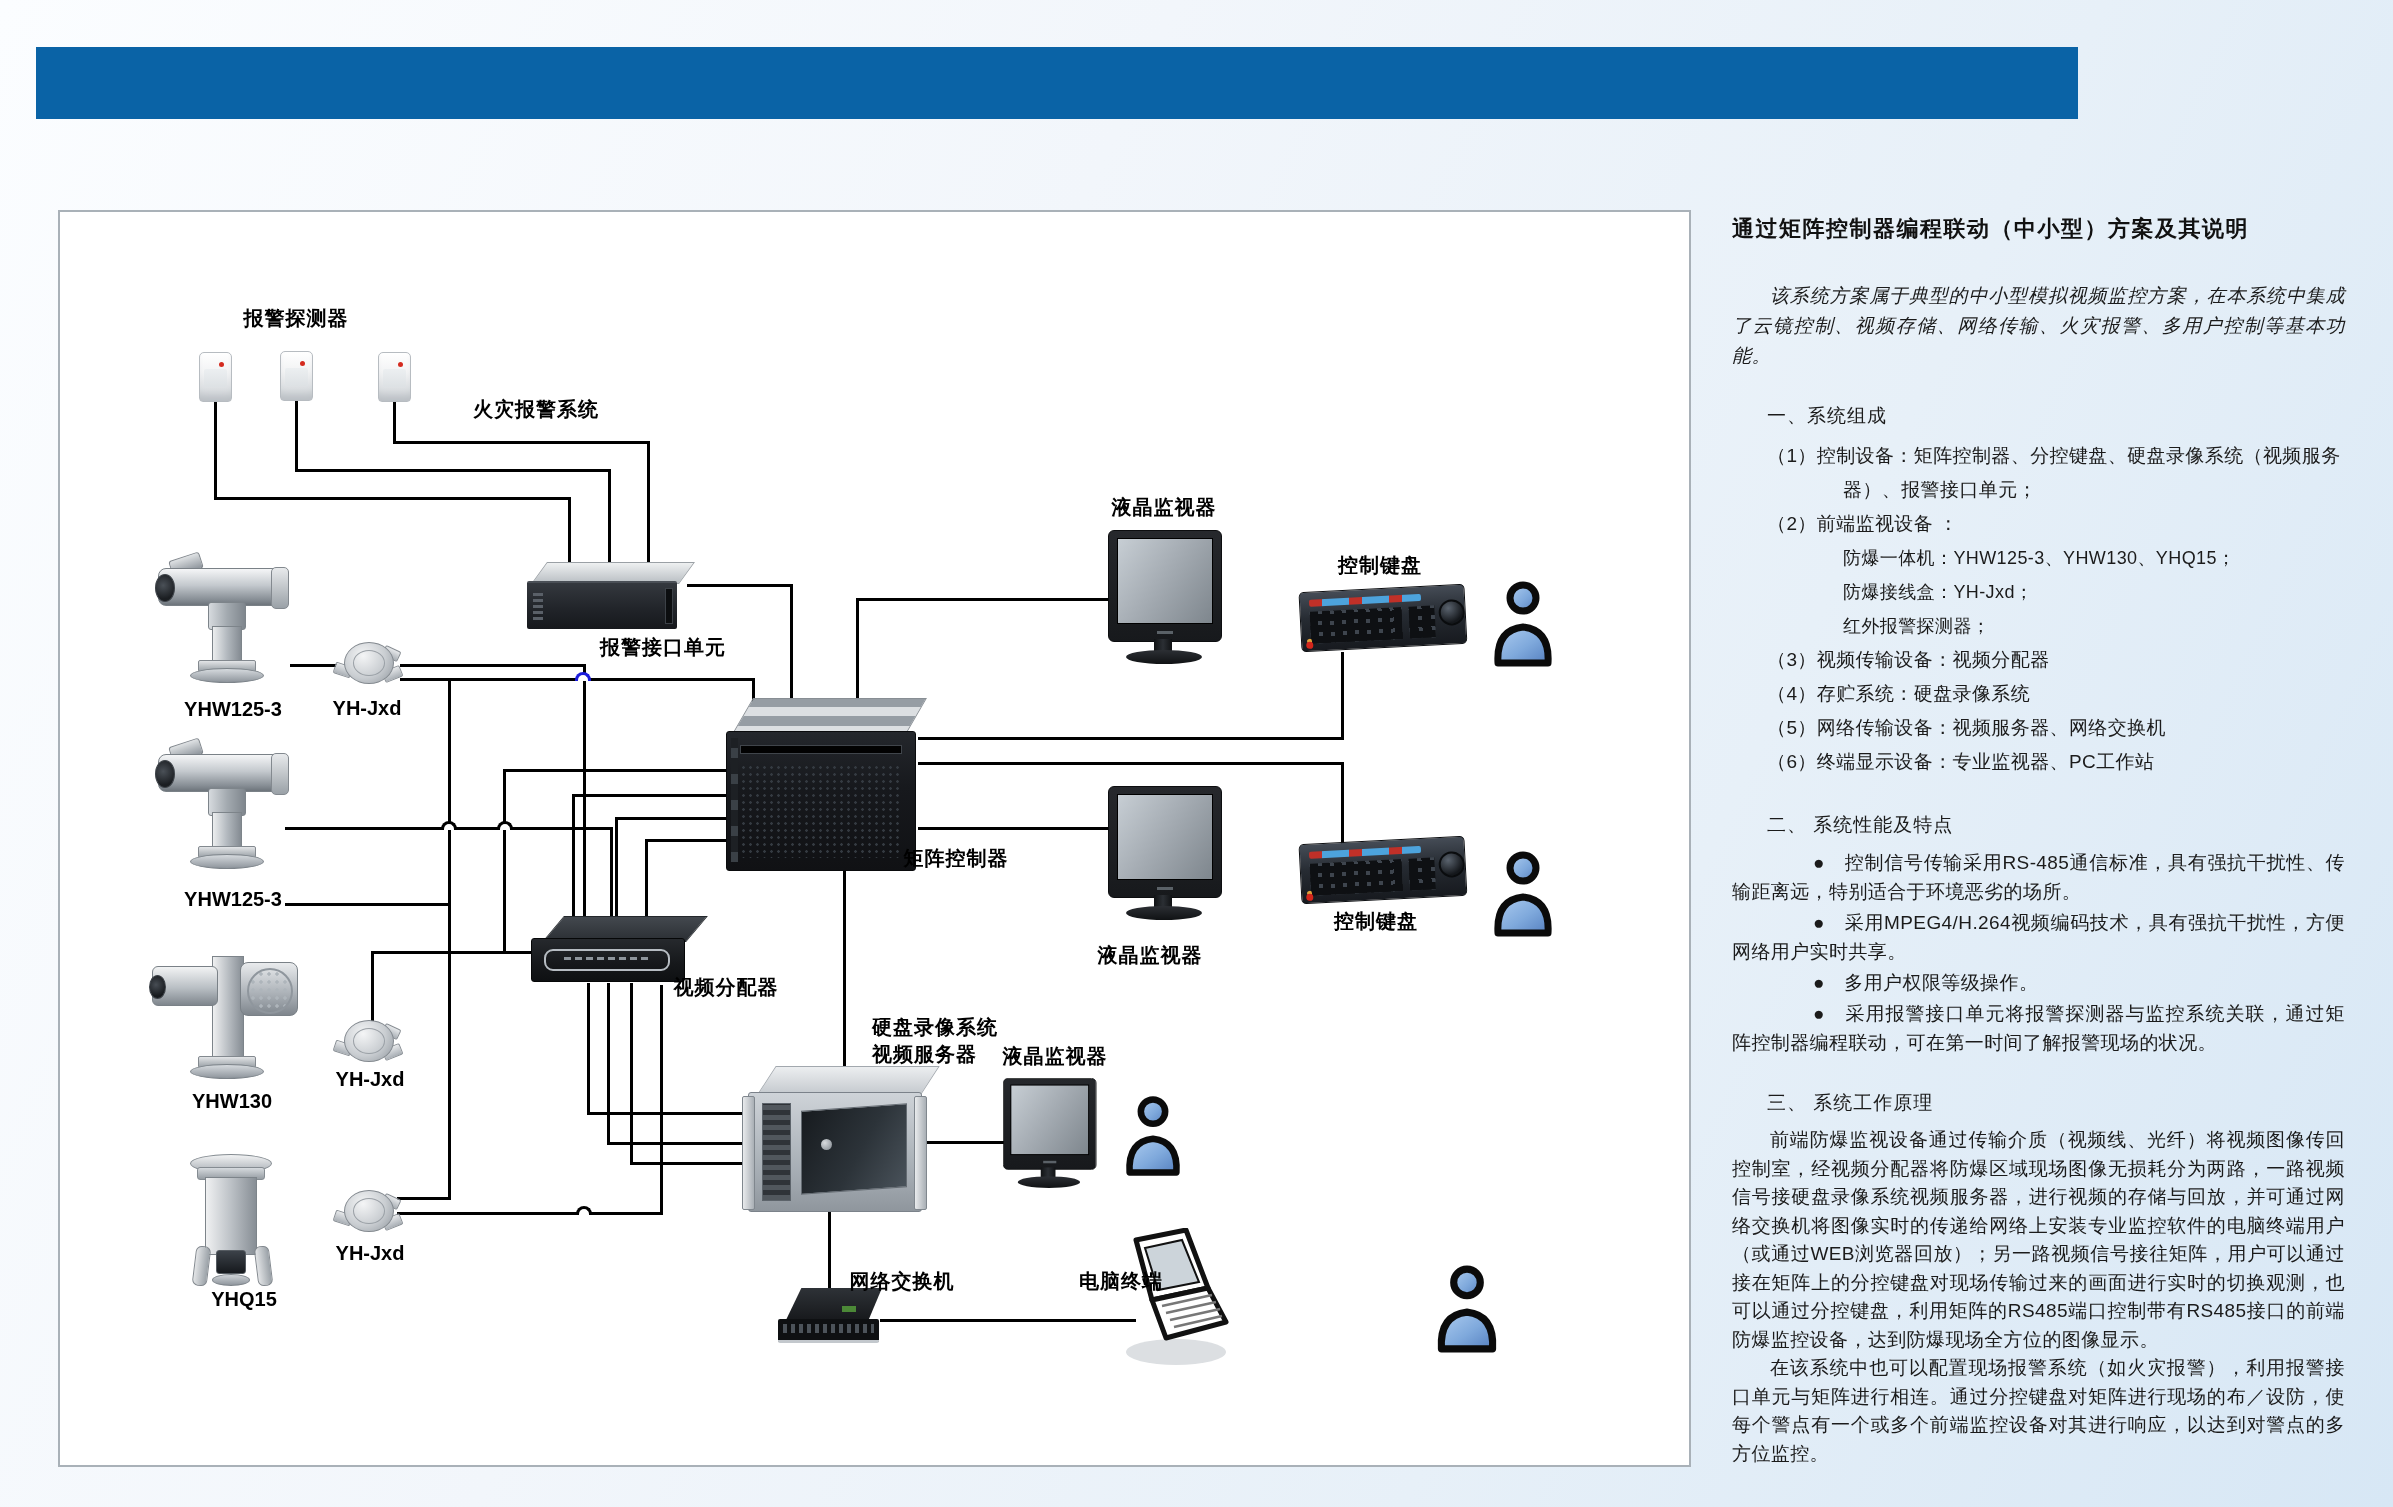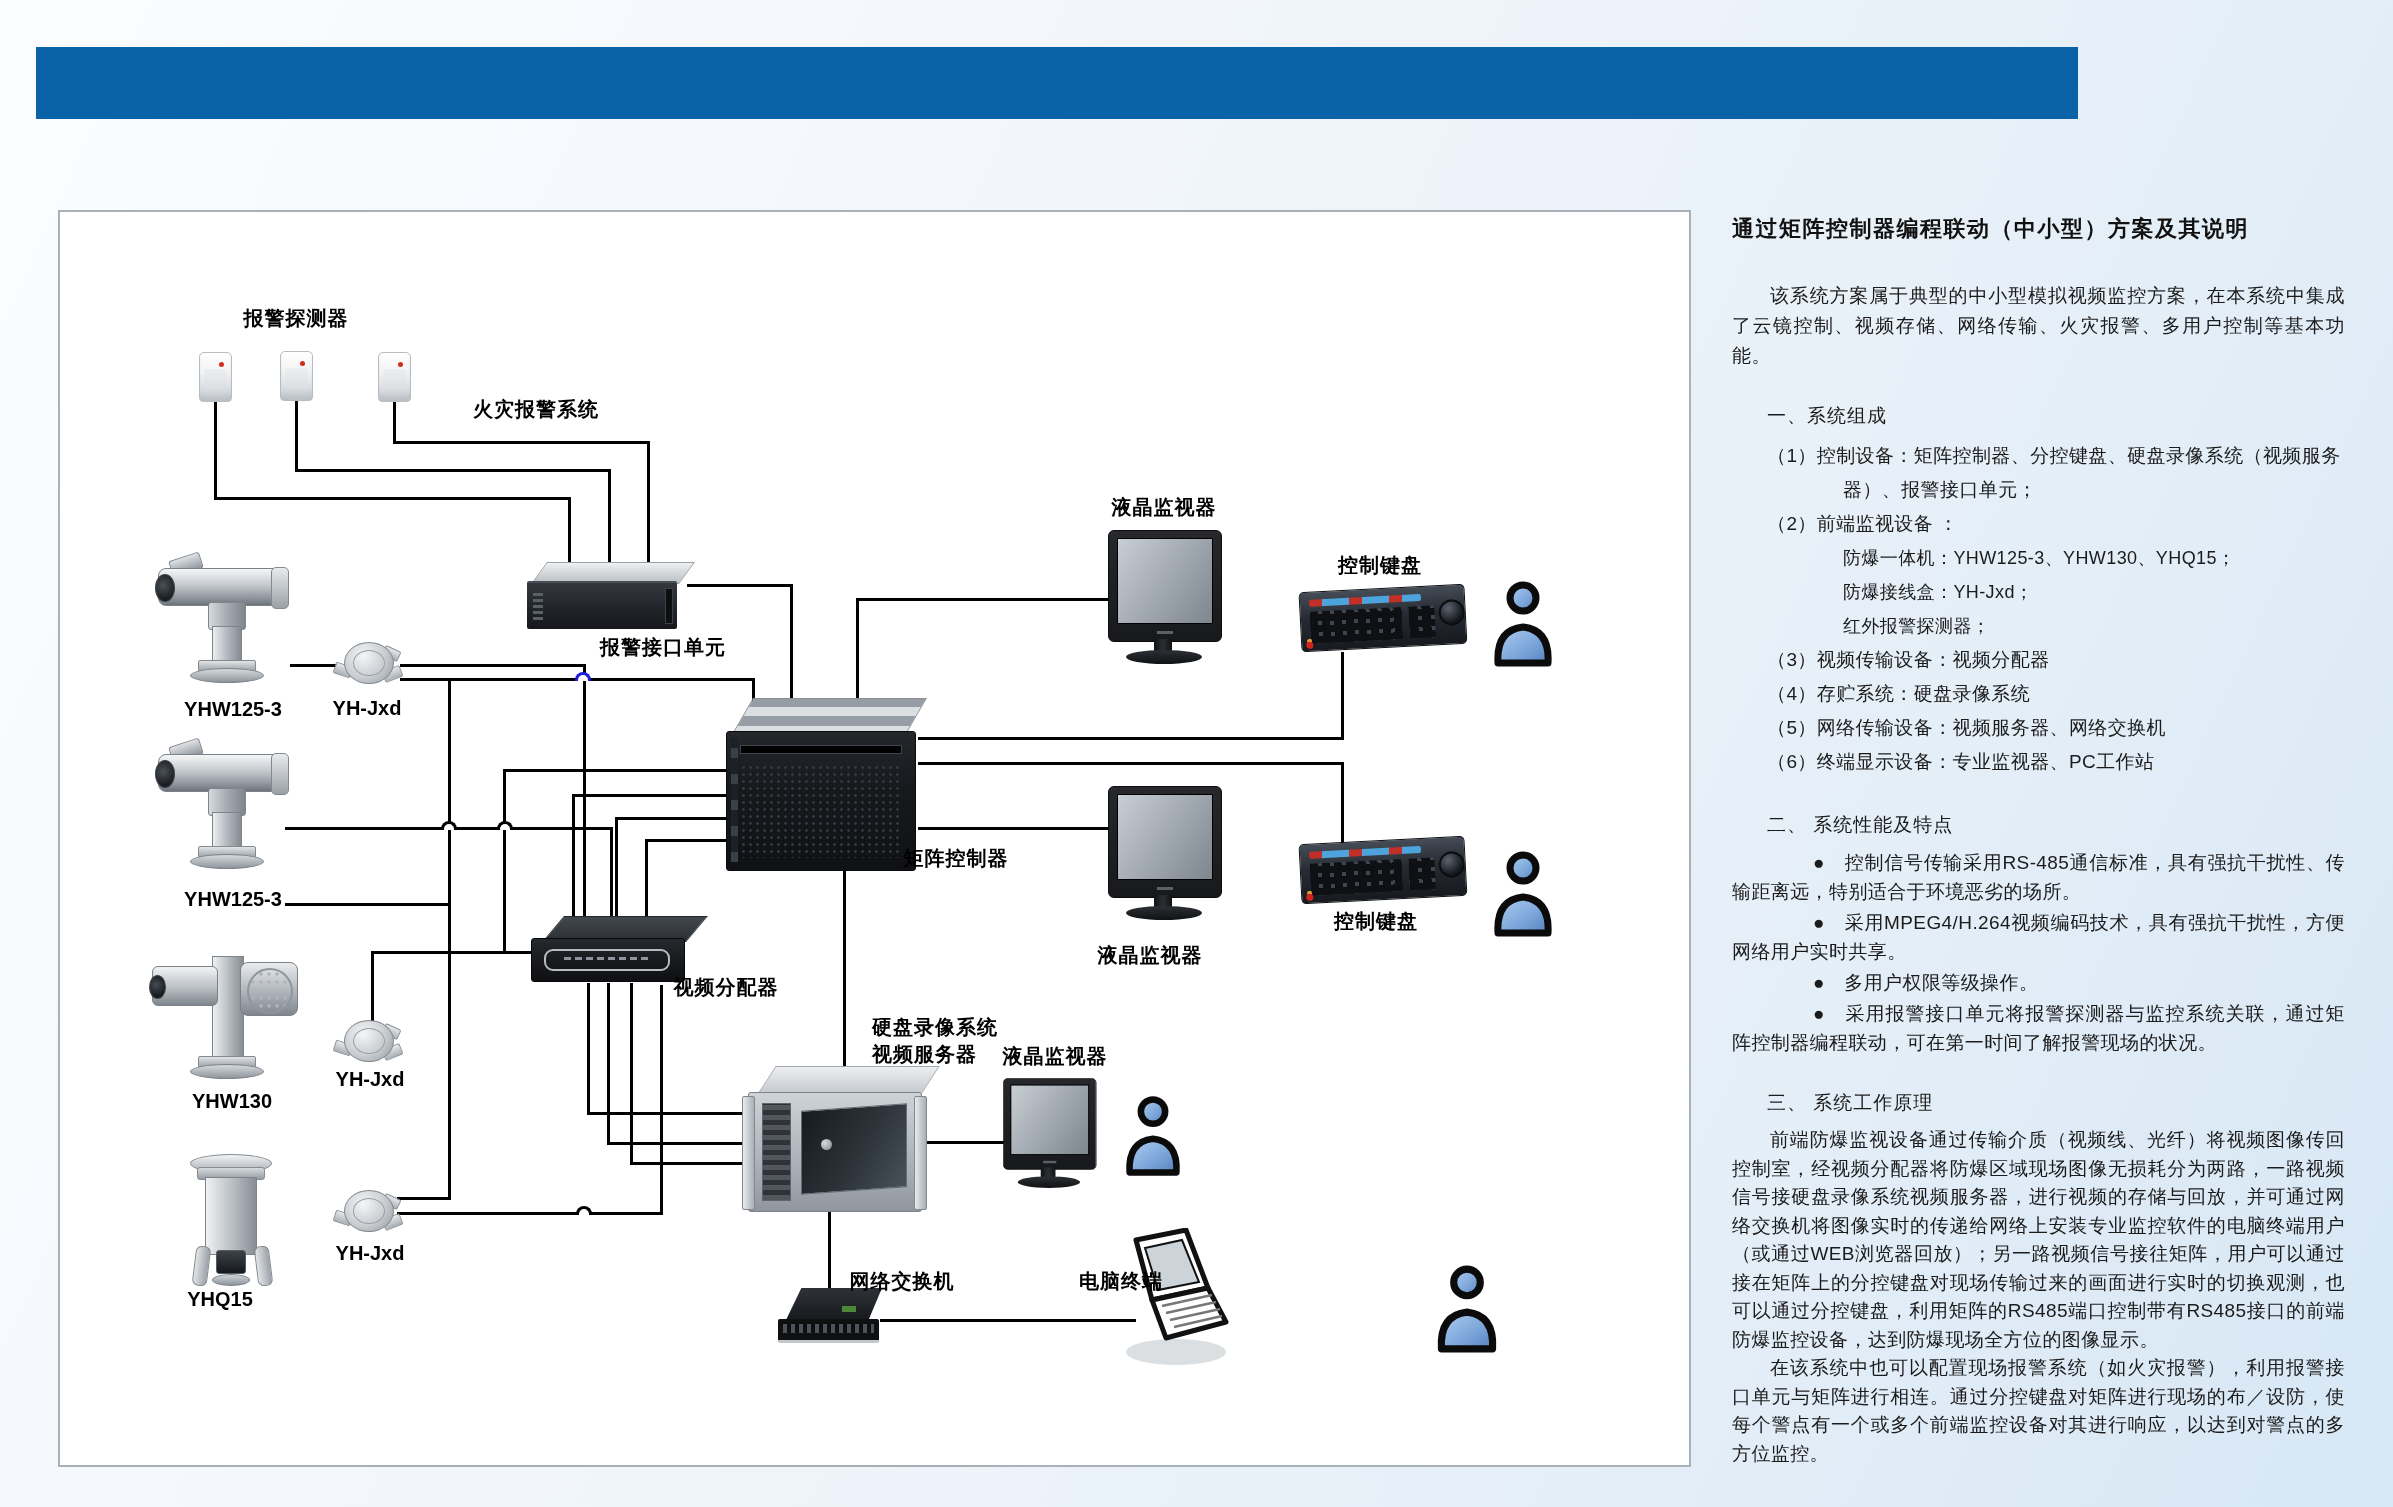--- a/index.html
+++ b/index.html
@@ -110,21 +110,21 @@
   .q-armL,.q-armR{position:absolute;top:96px;width:13px;height:38px;background:linear-gradient(90deg,#e3e5e7,#9aa1a7);border:1px solid #83898f;border-radius:6px;}
   .q-armL{left:4px;transform:rotate(7deg);} .q-armR{right:4px;transform:rotate(-7deg);}
   .q-win{position:absolute;left:26px;top:100px;width:28px;height:22px;background:linear-gradient(180deg,#3c4249,#16191d);border:1px solid #555b61;border-radius:3px;}
   .q-foot{position:absolute;left:22px;top:124px;width:36px;height:10px;border-radius:50%;background:linear-gradient(180deg,#cfd3d7,#8f969d);border:1px solid #7d848a;}
   
   .person{position:absolute;}
   .laptop{position:absolute;}
   
   .article{position:absolute;left:1732px;top:206px;width:613px;color:#1b1b1b;}
   .t-title{font-size:22px;font-weight:bold;color:#111;letter-spacing:1.5px;margin:8px 0 37px 0;white-space:nowrap;}
-  .t-p{font-size:19px;line-height:30px;text-align:justify;text-indent:38px;margin:0 0 30px 0;letter-spacing:.4px;}
+  .t-p{font-size:19px;line-height:30px;text-align:justify;text-indent:38px;margin:0 0 30px 0;letter-spacing:.4px;font-style:italic;}
   .t-h{font-size:19px;line-height:30px;padding-left:35px;margin:0 0 8px 0;letter-spacing:1px;}
   .t-h2{margin-top:31px;}
   .t-item{font-size:19px;line-height:34px;padding-left:111px;text-indent:-76px;margin:0;letter-spacing:.4px;}
   .t-sub{font-size:18px;line-height:34px;padding-left:111px;margin:0;letter-spacing:.4px;}
   .t-bullet{font-size:19px;line-height:29px;text-align:justify;text-indent:81px;margin:0 0 2px 0;letter-spacing:.4px;}
   .t-body{font-size:19px;line-height:28.5px;text-align:justify;text-indent:38px;margin:0;letter-spacing:.4px;}
 </style>
 </head>
 <body>
 
@@ -394,21 +394,21 @@
 </div>
 
 <div class="dlabel" style="left:296px;top:305px">报警探测器</div>
 <div class="dlabel" style="left:536px;top:396px">火灾报警系统</div>
 <div class="dlabel" style="left:663px;top:634px">报警接口单元</div>
 <div class="dlabel en" style="left:233px;top:698px">YHW125-3</div>
 <div class="dlabel en" style="left:367px;top:697px">YH-Jxd</div>
 <div class="dlabel en" style="left:233px;top:888px">YHW125-3</div>
 <div class="dlabel en" style="left:232px;top:1090px">YHW130</div>
 <div class="dlabel en" style="left:370px;top:1068px">YH-Jxd</div>
-<div class="dlabel en" style="left:220px;top:1288px">YHQ15</div>
+<div class="dlabel en" style="left:244px;top:1288px">YHQ15</div>
 <div class="dlabel en" style="left:370px;top:1242px">YH-Jxd</div>
 <div class="dlabel" style="left:956px;top:845px">矩阵控制器</div>
 <div class="dlabel" style="left:726px;top:974px">视频分配器</div>
 <div class="dlabel leftal" style="left:872px;top:1014px">硬盘录像系统</div>
 <div class="dlabel leftal" style="left:872px;top:1041px">视频服务器</div>
 <div class="dlabel" style="left:1164px;top:494px">液晶监视器</div>
 <div class="dlabel" style="left:1380px;top:552px">控制键盘</div>
 <div class="dlabel" style="left:1150px;top:942px">液晶监视器</div>
 <div class="dlabel" style="left:1376px;top:908px">控制键盘</div>
 <div class="dlabel" style="left:1055px;top:1043px">液晶监视器</div>

